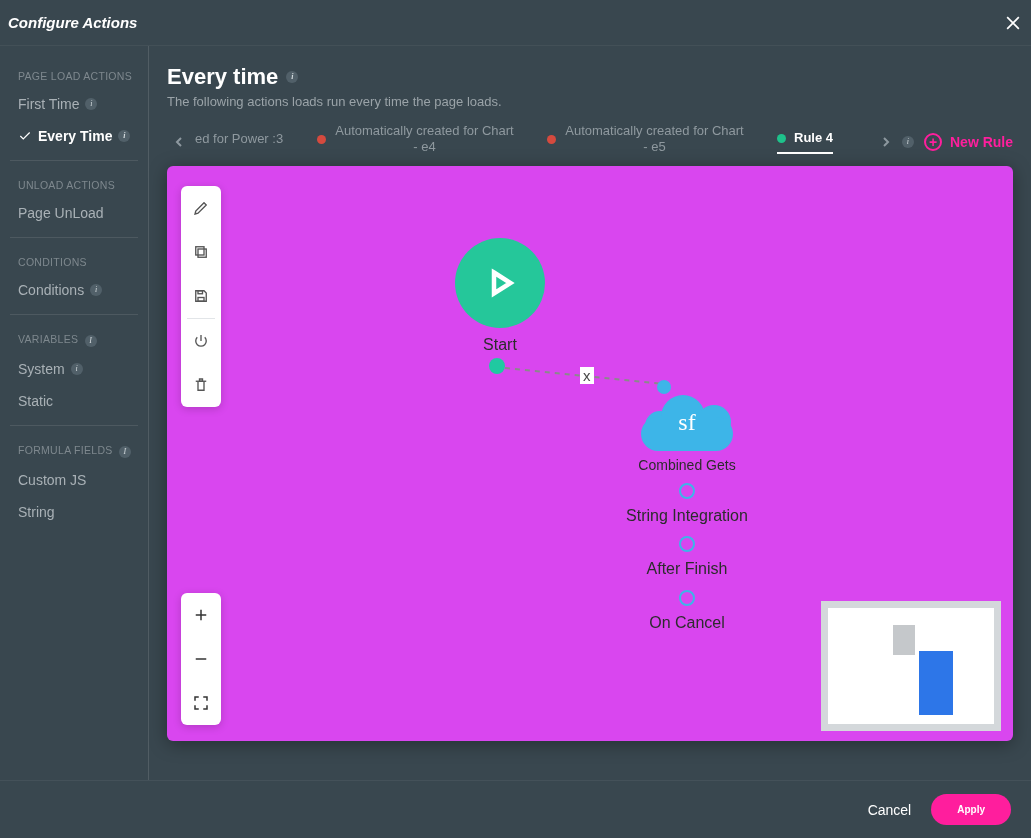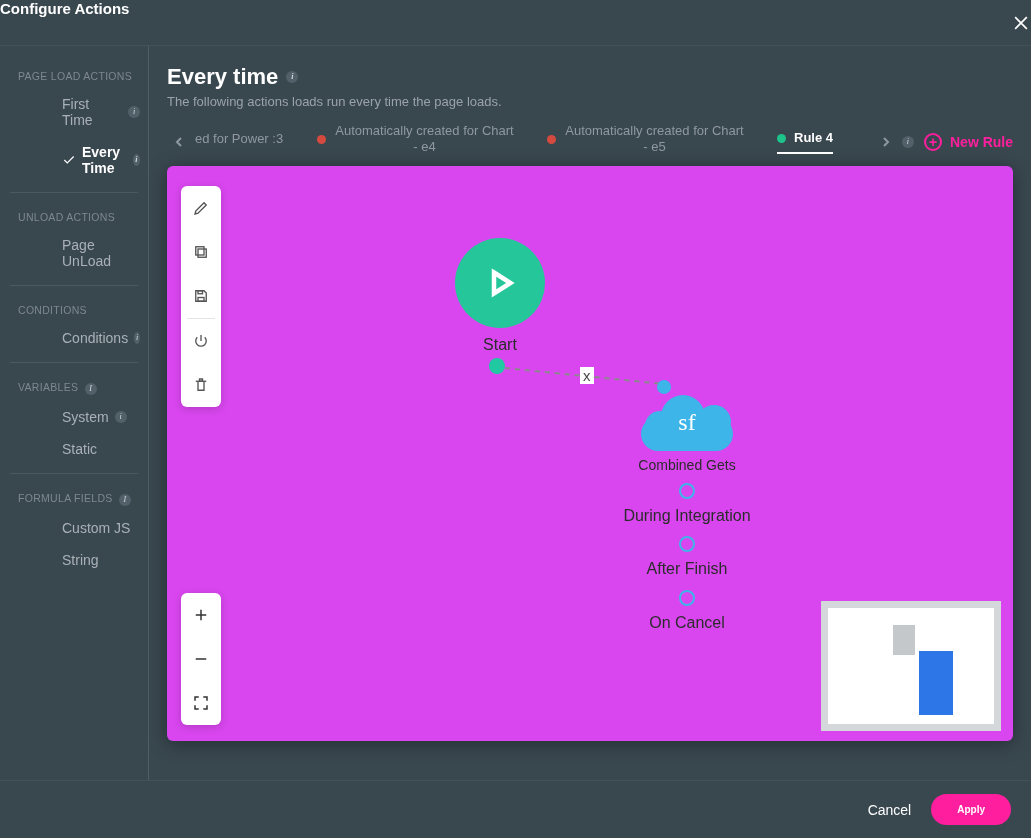--- a/index.html
+++ b/index.html
@@ -1,29 +1,29 @@
 <!DOCTYPE html>
 <html><head>
 <meta charset="utf-8">
 <style>
   *{box-sizing:border-box;margin:0;padding:0;font-family:"Segoe UI",Arial,sans-serif;}
   html,body{height:100%;}
   body{background:#39474f;color:#b2b8be;font-size:14px;}
 
   .modal{width:1031px;height:838px;display:flex;flex-direction:column;}
-  .titlebar{height:46px;display:flex;justify-content:space-between;padding:0 0;border-bottom:1px solid rgba(255,255,255,0.05);}
+  .titlebar{height:46px;display:flex;align-items:center;justify-content:space-between;padding:0 8px;border-bottom:1px solid rgba(255,255,255,0.05);font-style:italic;}
   .titlebar h1{color:#fff;font-size:15px;font-weight:700;}
   .close-btn{color:#fff;cursor:pointer;display:flex;align-items:center;justify-content:center;}
   .close-btn svg{width:20px;height:20px;stroke:#fff;stroke-width:2;}
 
   .body{flex:1;display:flex;min-height:0;}
 
   .sidebar{width:149px;border-right:1px solid rgba(255,255,255,0.12);padding-top:14px;}
   .side-heading{font-size:10.5px;letter-spacing:.3px;color:#7e888e;padding:10px 12px 6px 18px;text-transform:uppercase;}
-  .side-item{display:flex;align-items:center;gap:6px;padding:8px 8px 8px 18px;color:#a9b1b6;font-size:14px;cursor:pointer;margin-left:44px;}
+  .side-item{display:flex;align-items:center;gap:6px;padding:8px 8px 8px 18px;color:#a9b1b6;font-size:14px;cursor:pointer;}
   .side-item.active{color:#fff;font-weight:700;}
   .side-item .check{width:14px;height:14px;display:none;align-items:center;justify-content:center;}
   .side-item.active .check{display:flex;}
   .side-item .check svg{width:14px;height:14px;stroke:#fff;stroke-width:2;fill:none;}
   .info-dot{width:12px;height:12px;border-radius:50%;background:#516069;display:inline-flex;align-items:center;justify-content:center;font-size:8px;color:#d6dde0;font-family:Georgia,serif;font-style:italic;line-height:1;}
   .side-sep{height:1px;background:rgba(255,255,255,0.10);margin:8px 10px 8px 10px;}
 
   .main{flex:1;display:flex;flex-direction:column;padding:18px 18px 0 18px;min-width:0;}
   .page-title{color:#fff;font-size:22px;font-weight:700;display:flex;align-items:center;gap:8px;}
   .page-sub{color:#9aa3a8;font-size:13px;margin-top:4px;}
@@ -275,21 +275,21 @@
           <div class="sf-node">
             <div class="cloud">
               <div class="c2"></div>
                 <div class="c1"></div>
                 <div class="c3"></div>
                 <div class="base"></div>
               <div class="cloud-text">sf</div>
             </div>
             <div class="sf-label">Combined Gets</div>
             <div class="ring"></div>
-            <div class="sub-label">During Integration</div>
+            <div class="sub-label">String Integration</div>
             <div class="ring"></div>
             <div class="sub-label">After Finish</div>
             <div class="ring"></div>
             <div class="sub-label">On Cancel</div>
           </div>
 
           <div class="minimap">
             <div class="mm-inner">
               <div class="mm-grey"></div>
               <div class="mm-blue"></div>

